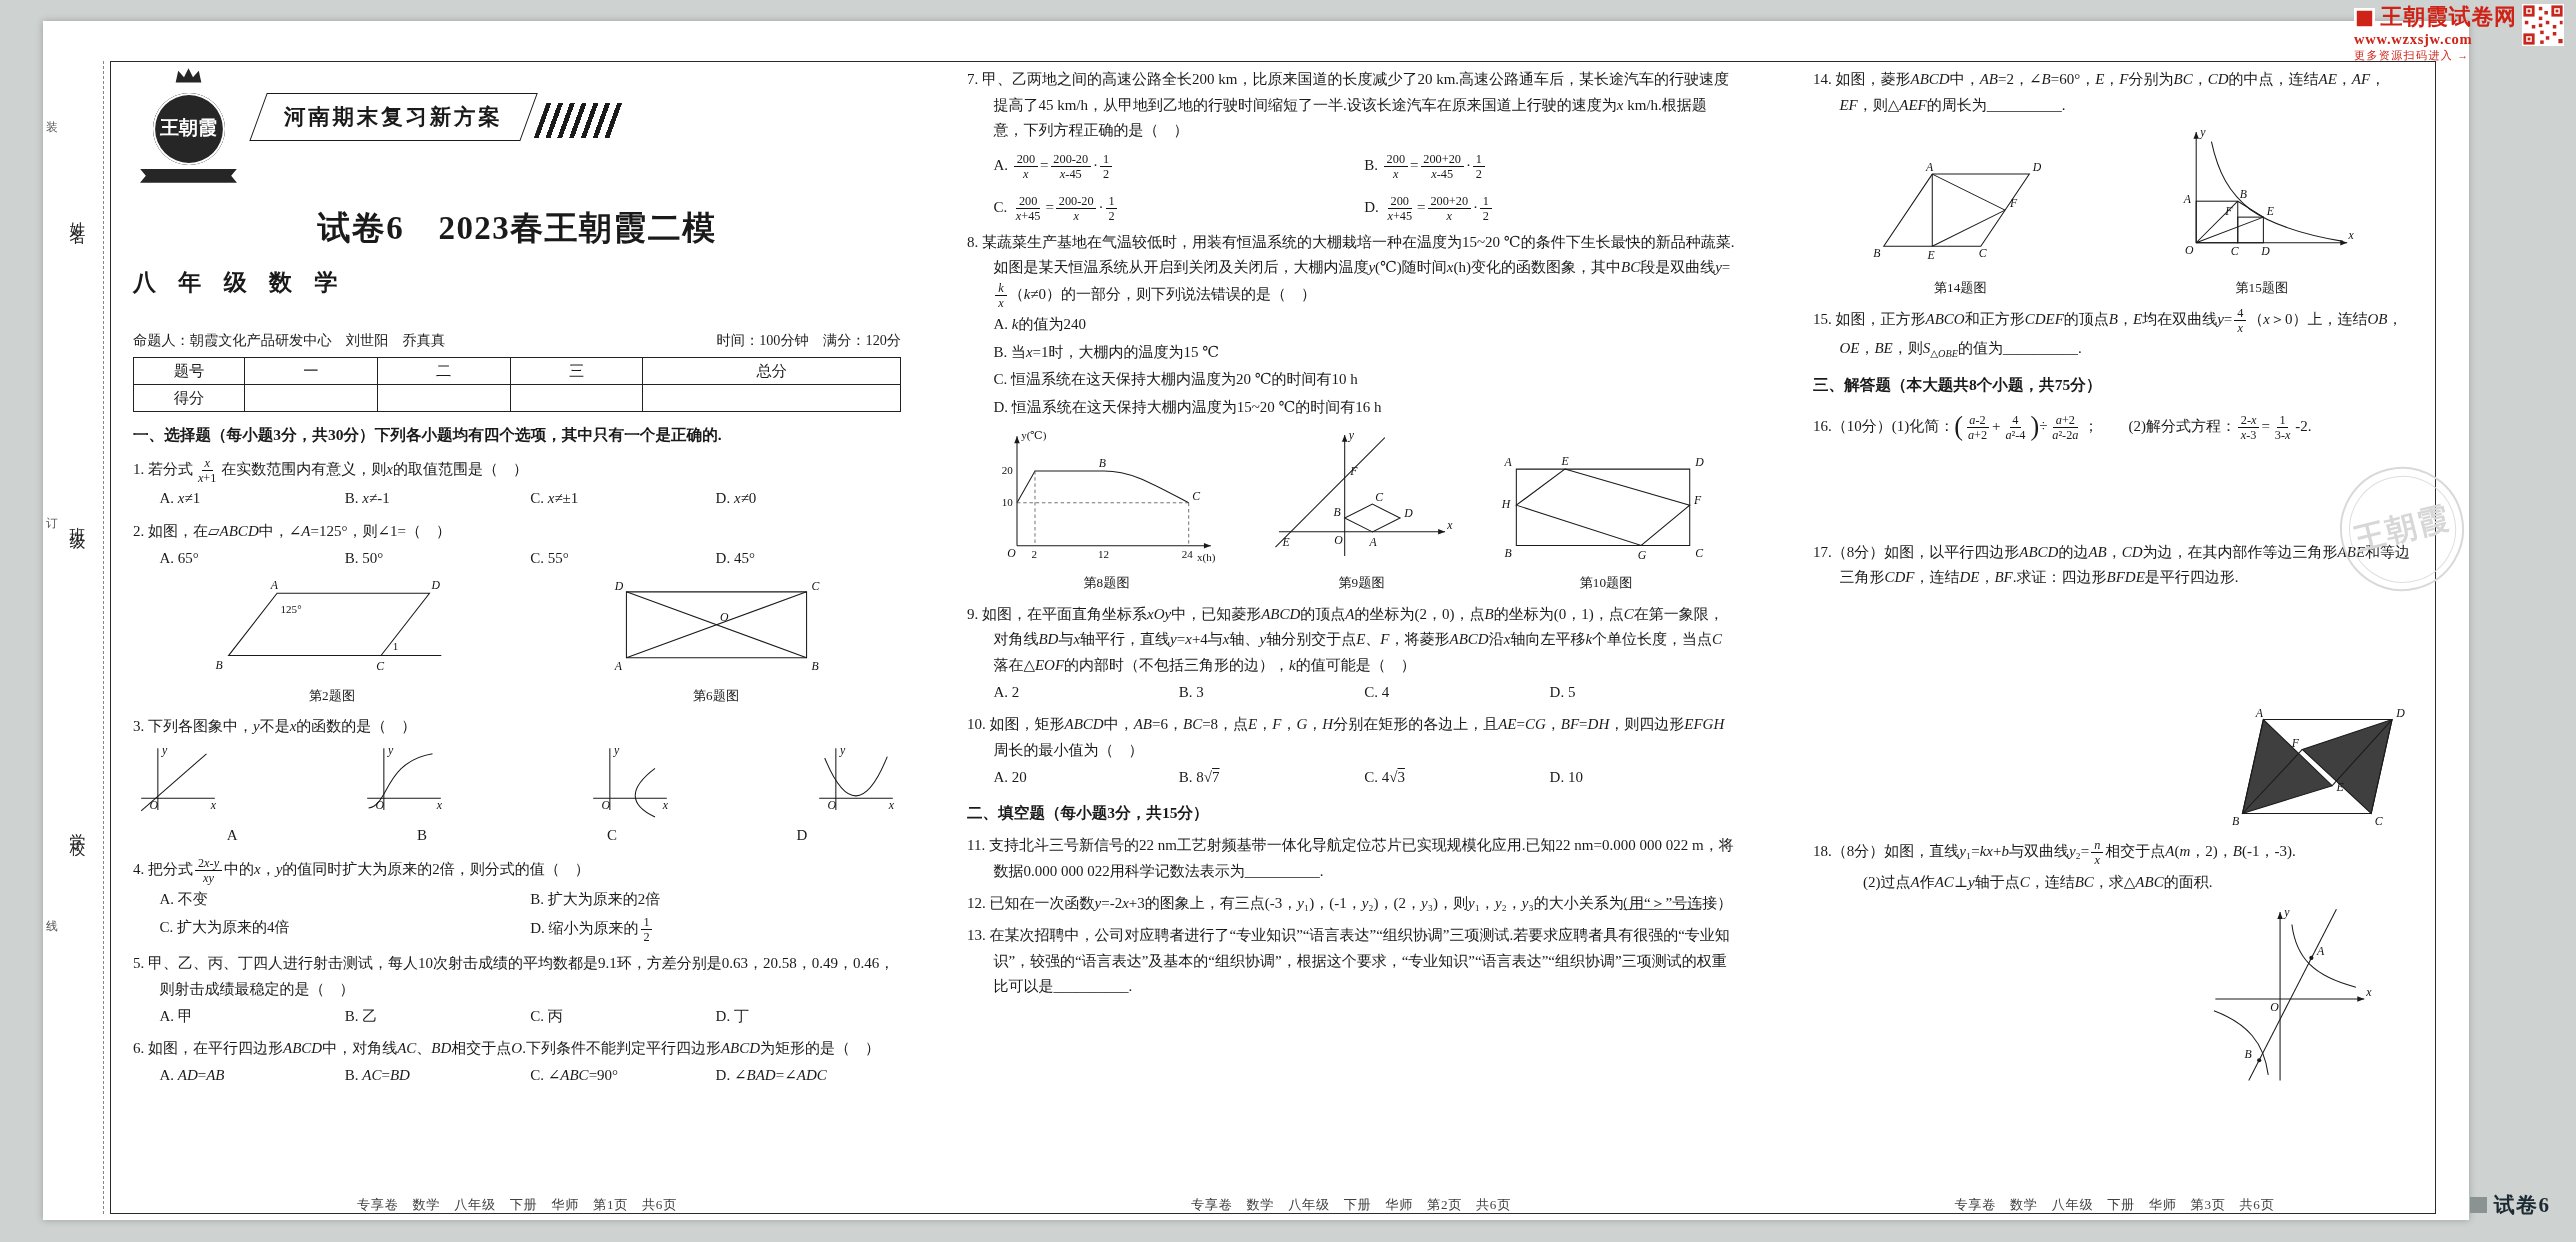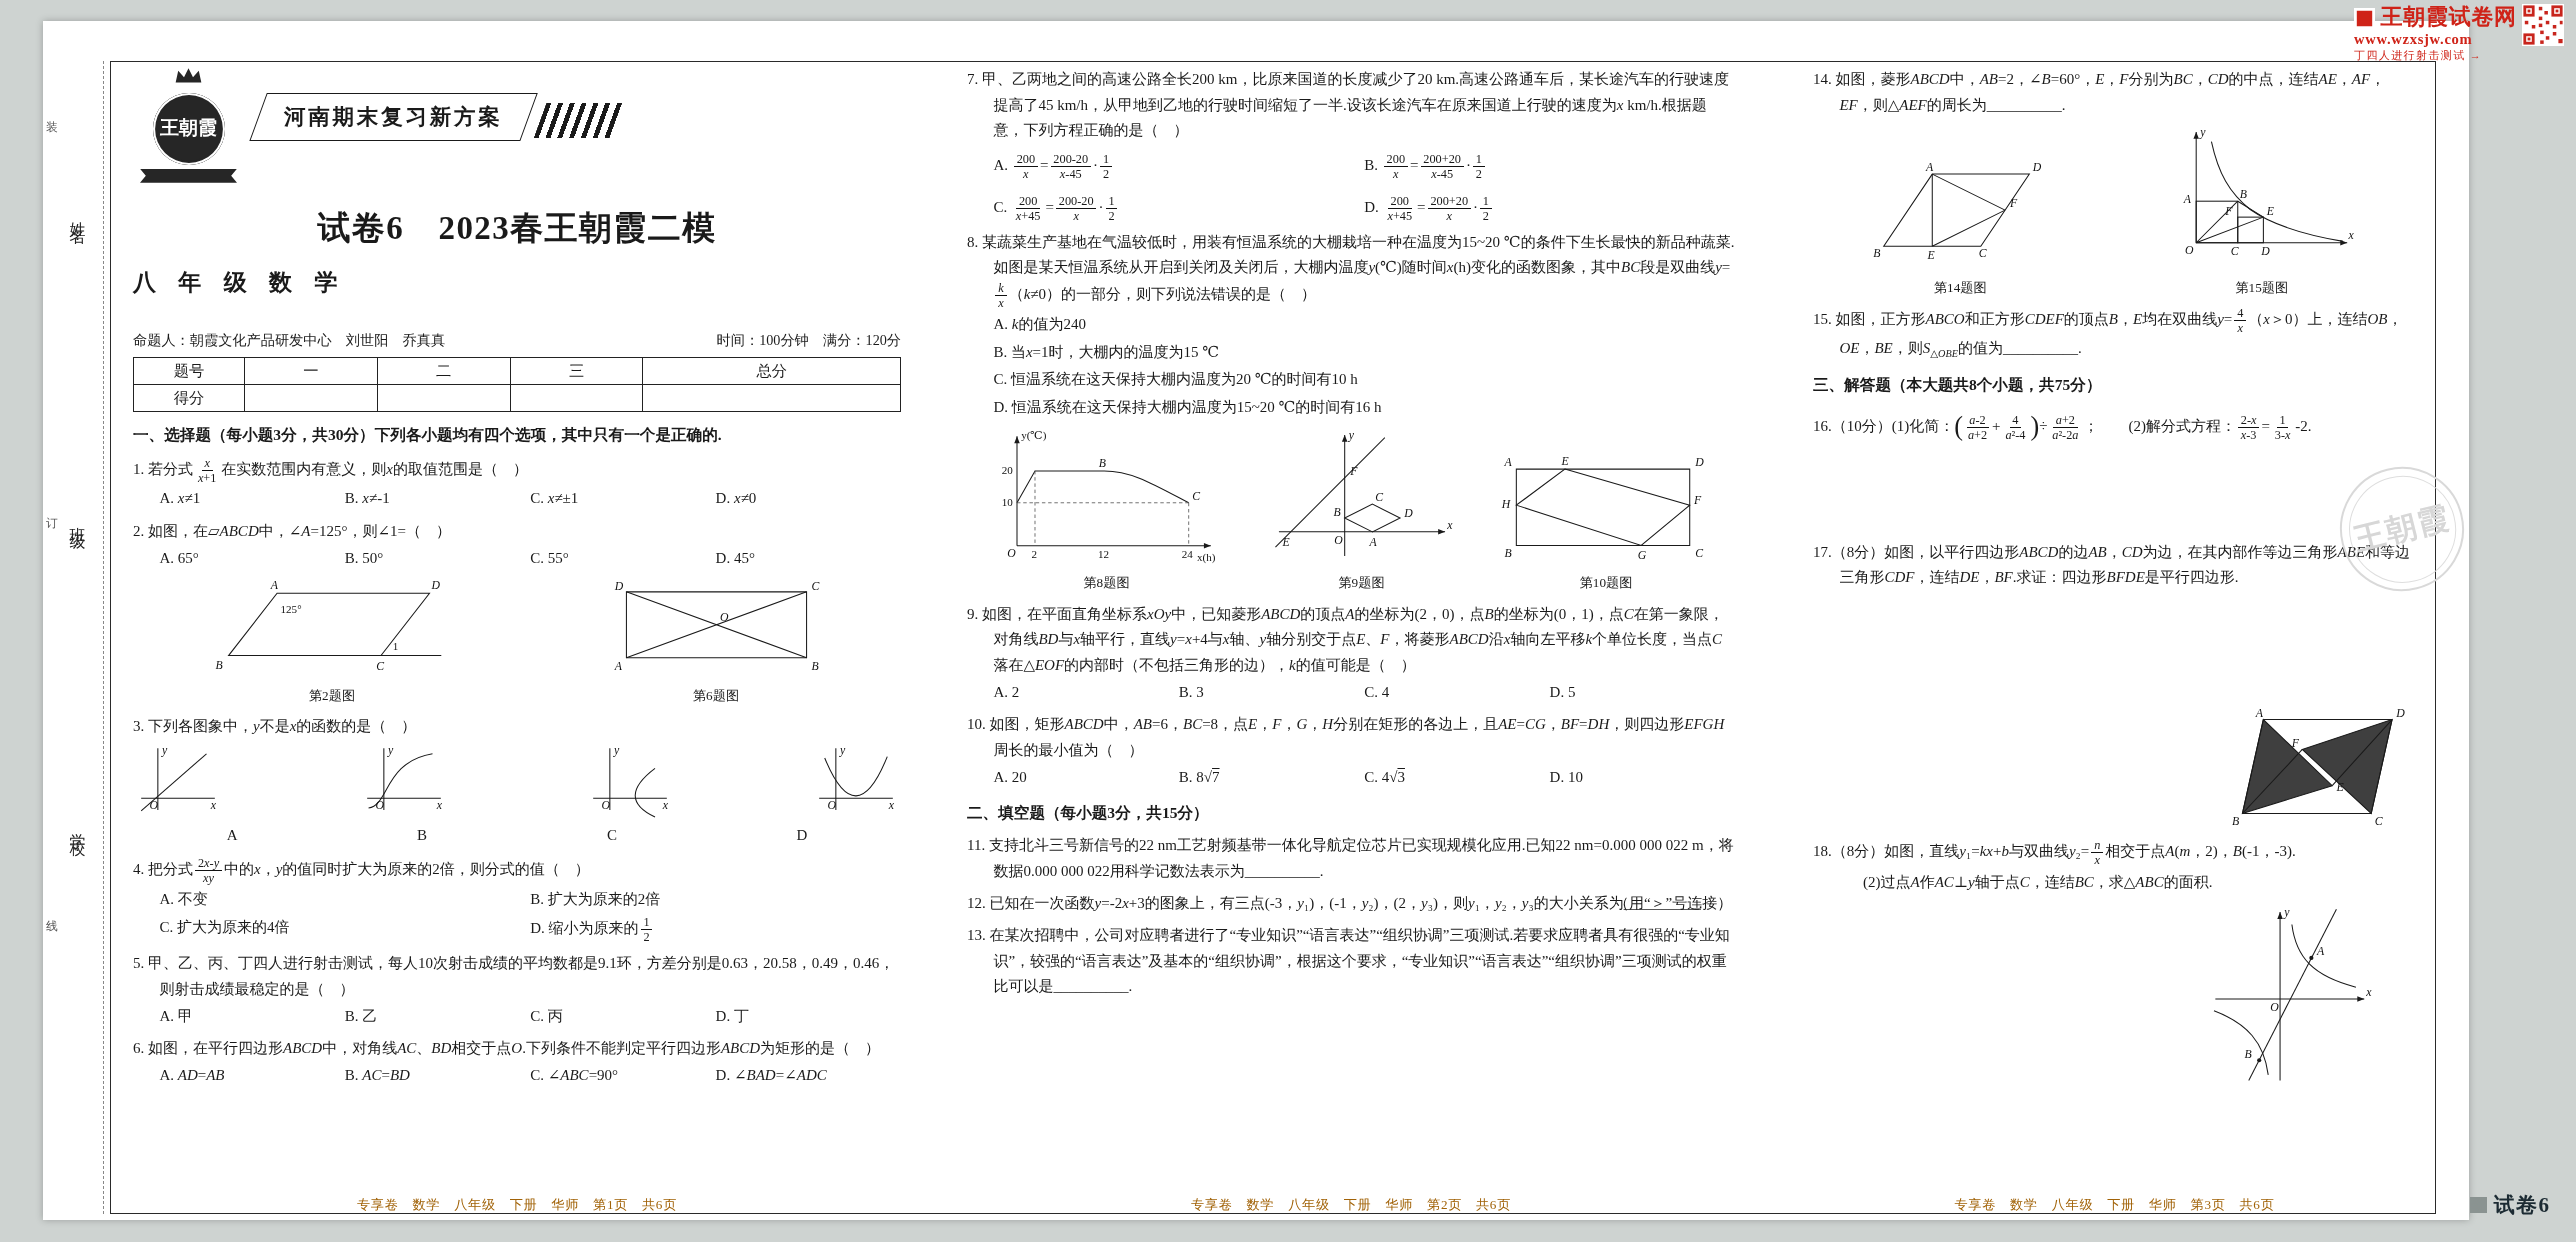--- a/index.html
+++ b/index.html
@@ -7,21 +7,21 @@
   .canvas{position:relative;width:2576px;height:1243px;background:#ced3d1;overflow:hidden;}
   .paper{position:absolute;left:43px;top:21px;width:2426px;height:1199px;background:#ffffff;box-shadow:0 0 7px rgba(0,0,0,.25);}
   .frame{position:absolute;left:67px;top:40px;width:2326px;height:1153px;border:1px solid #2a2a2a;}
   .bind-line{position:absolute;left:60px;top:40px;height:1153px;width:0;border-left:1.4px dashed #888;}
   .vfield{position:absolute;left:23.6px;writing-mode:vertical-rl;font-size:16px;letter-spacing:7px;color:#222;}
   .vmark{position:absolute;left:1.4px;writing-mode:vertical-rl;font-size:11.8px;color:#555;}
   .col{position:absolute;top:46px;font-size:15px;line-height:1.7;}
   .col1{left:90px;width:768px;}
   .col2{left:924px;width:768px;}
   .col3{left:1770px;width:603px;}
-  .foot{position:absolute;top:1175px;font-size:13.2px;text-align:center;color:#a16207;letter-spacing:0.7px;}
+  .foot{position:absolute;top:1175px;font-size:13.2px;text-align:center;color:#404040;letter-spacing:0.7px;}
   .foot1{left:90px;width:768px;}
   .foot2{left:924px;width:768px;}
   .foot3{left:1770px;width:603px;}
   
   .hdr{display:flex;align-items:flex-start;height:132px;}
   .logo{width:111px;text-align:center;}
   .logo-circle{width:72px;height:72px;margin:0 auto;border-radius:50%;background:#262626;color:#fff;display:flex;align-items:center;justify-content:center;font-size:19px;font-weight:bold;box-shadow:inset 0 0 0 2.1px #fff,inset 0 0 0 4.2px #262626;}
   .ribbon{margin:4.2px auto 0;height:14px;width:97px;background:#262626;clip-path:polygon(0 0,100% 0,94% 50%,100% 100%,0 100%,6% 50%);}
   .banner-wrap{margin:26.4px 0 0 14px;white-space:nowrap;}
   .banner{display:inline-block;border:1.7px solid #1a1a1a;transform:skewX(-20deg);padding:4.9px 25px;}
@@ -500,21 +500,21 @@
       <div class="inner">王朝霞</div>
     </div>
   </div>
 
   <div class="siteband">
     <div class="brandrow">
       <span class="brandicon"></span>
       <span class="brandname">王朝霞试卷网</span>
     </div>
     <div class="siteurl">www.wzxsjw.com</div>
-    <div class="sitetag">丁四人进行射击测试 →</div>
+    <div class="sitetag">更多资源扫码进入 →</div>
   </div>
   <svg class="qr" viewBox="0 0 60 60">
     <rect x="0" y="0" width="60" height="60" fill="#ffffff" stroke="none"></rect>
     <g fill="#c8251d" stroke="none">
       <rect x="2" y="2" width="16" height="16"></rect>
         <rect x="42" y="2" width="16" height="16"></rect>
         <rect x="2" y="42" width="16" height="16"></rect>
       <rect x="6" y="6" width="8" height="8" fill="#ffffff"></rect>
         <rect x="46" y="6" width="8" height="8" fill="#ffffff"></rect>
         <rect x="6" y="46" width="8" height="8" fill="#ffffff"></rect>

